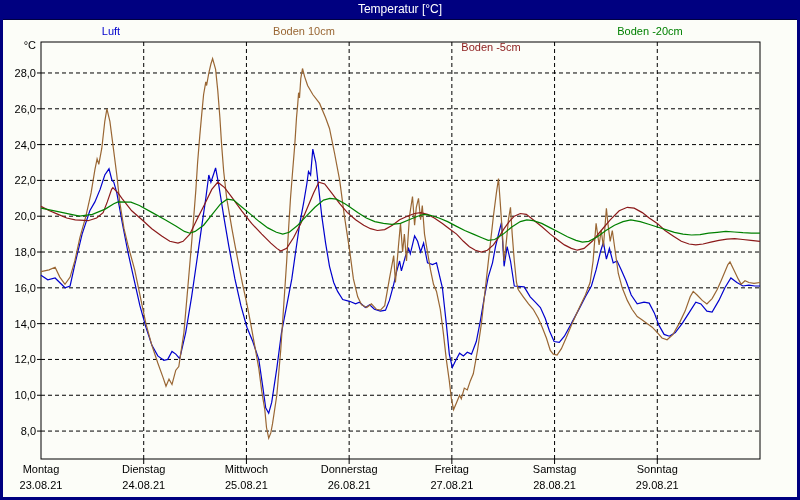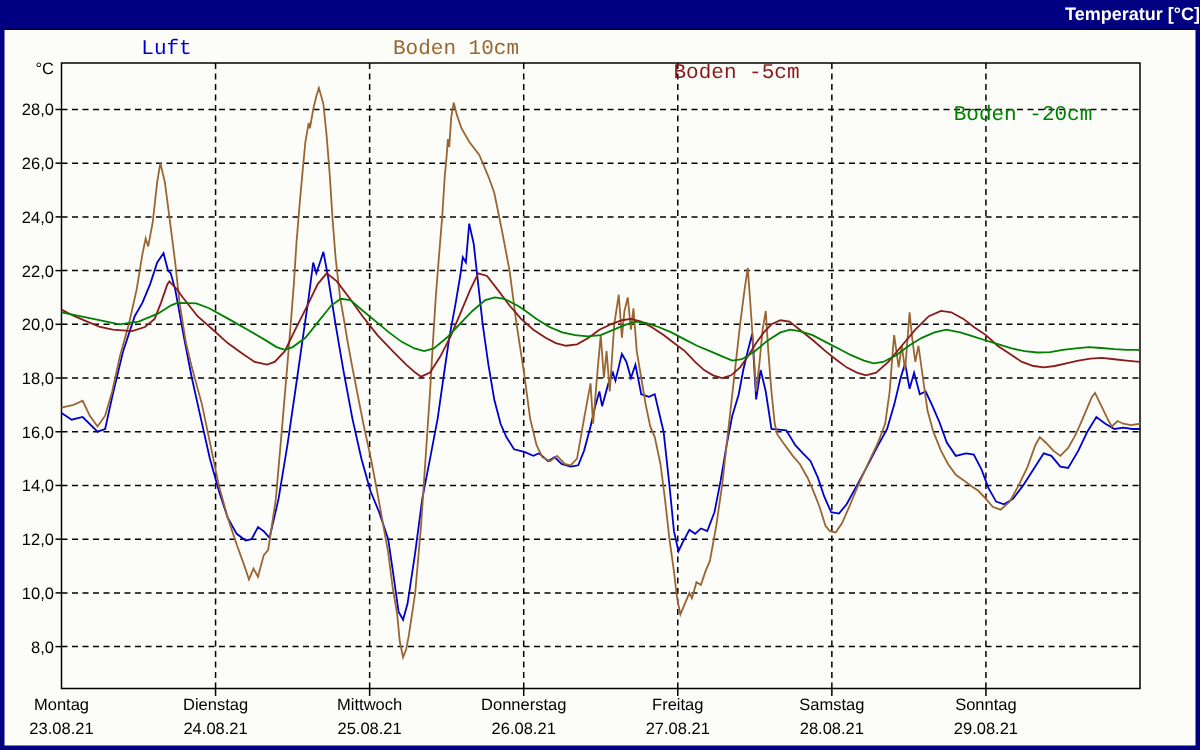--- a/index.html
+++ b/index.html
@@ -1,24 +1,24 @@
 <!DOCTYPE html>
 <html><head>
 <meta charset="utf-8">
 <style>
   html,body{margin:0;padding:0;}
   body{width:800px;height:500px;overflow:hidden;background:#FCFDF8;font-family:"Liberation Sans",sans-serif;}
   .window{position:relative;width:800px;height:500px;background:#FCFDF8;}
   .titlebar{position:absolute;left:0;top:0;width:800px;height:19px;background:#000080;border-bottom:1px solid #000040;
-            color:#fff;text-align:right;font-size:12px;font-weight:bold;line-height:19px;}
+            color:#fff;text-align:center;font-size:12px;font-weight:normal;line-height:19px;}
   .b-left{position:absolute;left:0;top:19px;width:3px;height:481px;background:#000080;}
   .b-right{position:absolute;right:0;top:19px;width:3px;height:481px;background:#000080;}
   .b-bottom{position:absolute;left:0;bottom:0;width:800px;height:3px;background:#000080;}
   #legend{position:absolute;left:0;top:25px;width:800px;height:14px;}
-  .leg{position:absolute;top:0;transform:translateX(-50%);font-size:14px;white-space:nowrap;font-family:Liberation Mono, monospace;}
+  .leg{position:absolute;top:0;transform:translateX(-50%);font-size:11px;white-space:nowrap;}
   #chart{position:absolute;left:0;top:0;}
   .grid{stroke:#000;stroke-width:1;stroke-dasharray:4 3;}
   .axis{stroke:#000;stroke-width:1;}
   .lbl{font-family:"Liberation Sans",sans-serif;font-size:11px;fill:#000;}
 </style>
 </head>
 <body>
 
 <div class="window">
   <svg id="chart" width="800" height="500">
@@ -88,18 +88,18 @@
       <polyline points="41.0,206.4 49.6,210.8 58.1,214.4 66.7,218.0 75.2,219.8 88.1,220.7 96.6,218.0 103.1,212.6 107.3,201.9 111.6,189.4 112.9,187.6 118.0,192.9 121.9,198.3 131.7,210.8 142.0,219.8 151.8,228.7 161.7,235.9 169.8,241.3 178.0,243.1 183.1,241.3 189.9,234.1 196.8,219.8 204.9,203.7 211.8,189.4 217.8,182.2 224.6,187.6 232.7,198.3 241.7,210.8 251.6,223.4 261.8,234.1 270.8,243.1 276.8,248.4 280.7,251.1 286.7,248.4 293.5,237.7 300.8,223.4 307.6,207.3 313.6,192.9 318.8,182.2 324.7,184.0 331.6,192.9 339.7,203.7 347.4,212.6 355.6,219.8 363.7,225.2 370.5,228.7 377.4,230.5 384.7,229.6 392.4,225.2 399.6,219.8 407.3,216.2 414.6,213.5 420.6,212.6 427.5,214.4 434.3,218.0 442.4,223.4 449.3,228.7 456.6,234.1 463.4,241.3 469.4,246.7 475.4,250.2 481.4,252.0 487.4,250.2 493.4,244.9 498.5,237.7 504.1,228.7 509.2,221.6 514.3,216.2 520.3,213.5 526.3,214.4 533.2,219.8 542.2,227.0 550.3,234.1 557.1,239.5 564.4,244.9 571.3,248.4 577.3,250.2 584.1,248.4 592.2,241.3 601.2,230.5 610.2,219.8 619.2,210.8 627.3,207.3 634.2,208.2 642.3,212.6 649.2,218.0 657.3,223.4 665.0,230.5 673.1,235.9 681.3,241.3 689.0,244.0 695.8,244.9 703.1,244.0 710.8,242.2 718.9,240.4 727.0,239.1 734.7,238.6 742.9,239.5 751.0,240.4 760.0,241.3" fill="none" stroke="#8B1A1A" stroke-width="1.2"></polyline>
       <polyline points="41.0,208.2 58.1,211.7 71.0,214.4 79.5,216.2 92.4,214.4 105.2,209.1 113.8,203.7 118.0,201.9 130.9,202.2 139.4,205.5 152.3,212.6 165.1,219.8 175.8,226.1 184.4,231.4 189.9,233.2 195.1,231.4 203.6,225.2 212.2,214.4 220.8,203.7 227.2,199.2 233.6,200.1 242.1,207.3 250.7,214.4 259.3,221.6 267.8,227.9 276.4,232.3 282.8,234.1 289.2,232.3 297.8,225.2 306.3,216.2 314.9,207.3 323.5,200.1 329.9,198.3 336.3,199.2 344.9,203.7 349.1,206.4 357.7,212.6 366.3,218.0 374.8,221.6 383.4,223.4 391.9,224.3 400.5,223.4 409.1,219.8 417.6,216.2 424.0,214.4 430.5,215.3 439.0,218.0 447.6,221.6 456.1,226.1 464.7,230.5 473.3,234.1 481.8,237.7 488.2,240.4 494.7,239.5 503.2,234.1 511.8,227.0 520.3,221.6 526.8,219.8 533.2,220.7 541.7,223.4 550.3,227.9 558.9,232.3 567.4,236.8 576.0,240.4 582.4,242.2 588.8,241.3 597.4,236.8 605.9,230.5 614.5,225.2 623.0,221.6 630.8,219.8 640.2,221.6 648.7,224.3 657.3,227.0 665.8,229.6 674.4,232.3 683.0,234.1 691.5,235.0 700.1,234.7 708.6,233.2 717.2,232.3 725.8,231.4 734.3,232.0 742.9,232.7 751.4,233.2 760.0,233.2" fill="none" stroke="#008000" stroke-width="1.2"></polyline>
     </svg>
   <div class="titlebar">
     <span>Temperatur [°C]</span>
   </div>
   <div id="legend">
       <span class="leg" style="left: 111px; color: rgb(0, 0, 205);">Luft</span>
       <span class="leg" style="left: 304px; color: rgb(153, 102, 51); text-align: right;">Boden 10cm</span>
       <span class="leg" style="left: 491px; color: rgb(139, 26, 26); margin-top: 16px;">Boden -5cm</span>
-      <span class="leg" style="left: 682px; color: rgb(0, 128, 0); margin-top: 44px;">Boden -20cm</span>
+      <span class="leg" style="left: 650px; color: rgb(0, 128, 0);">Boden -20cm</span>
     </div>
   <div class="b-left"></div>
   <div class="b-right"></div>
   <div class="b-bottom"></div>
 </div>
 
 </body></html>

